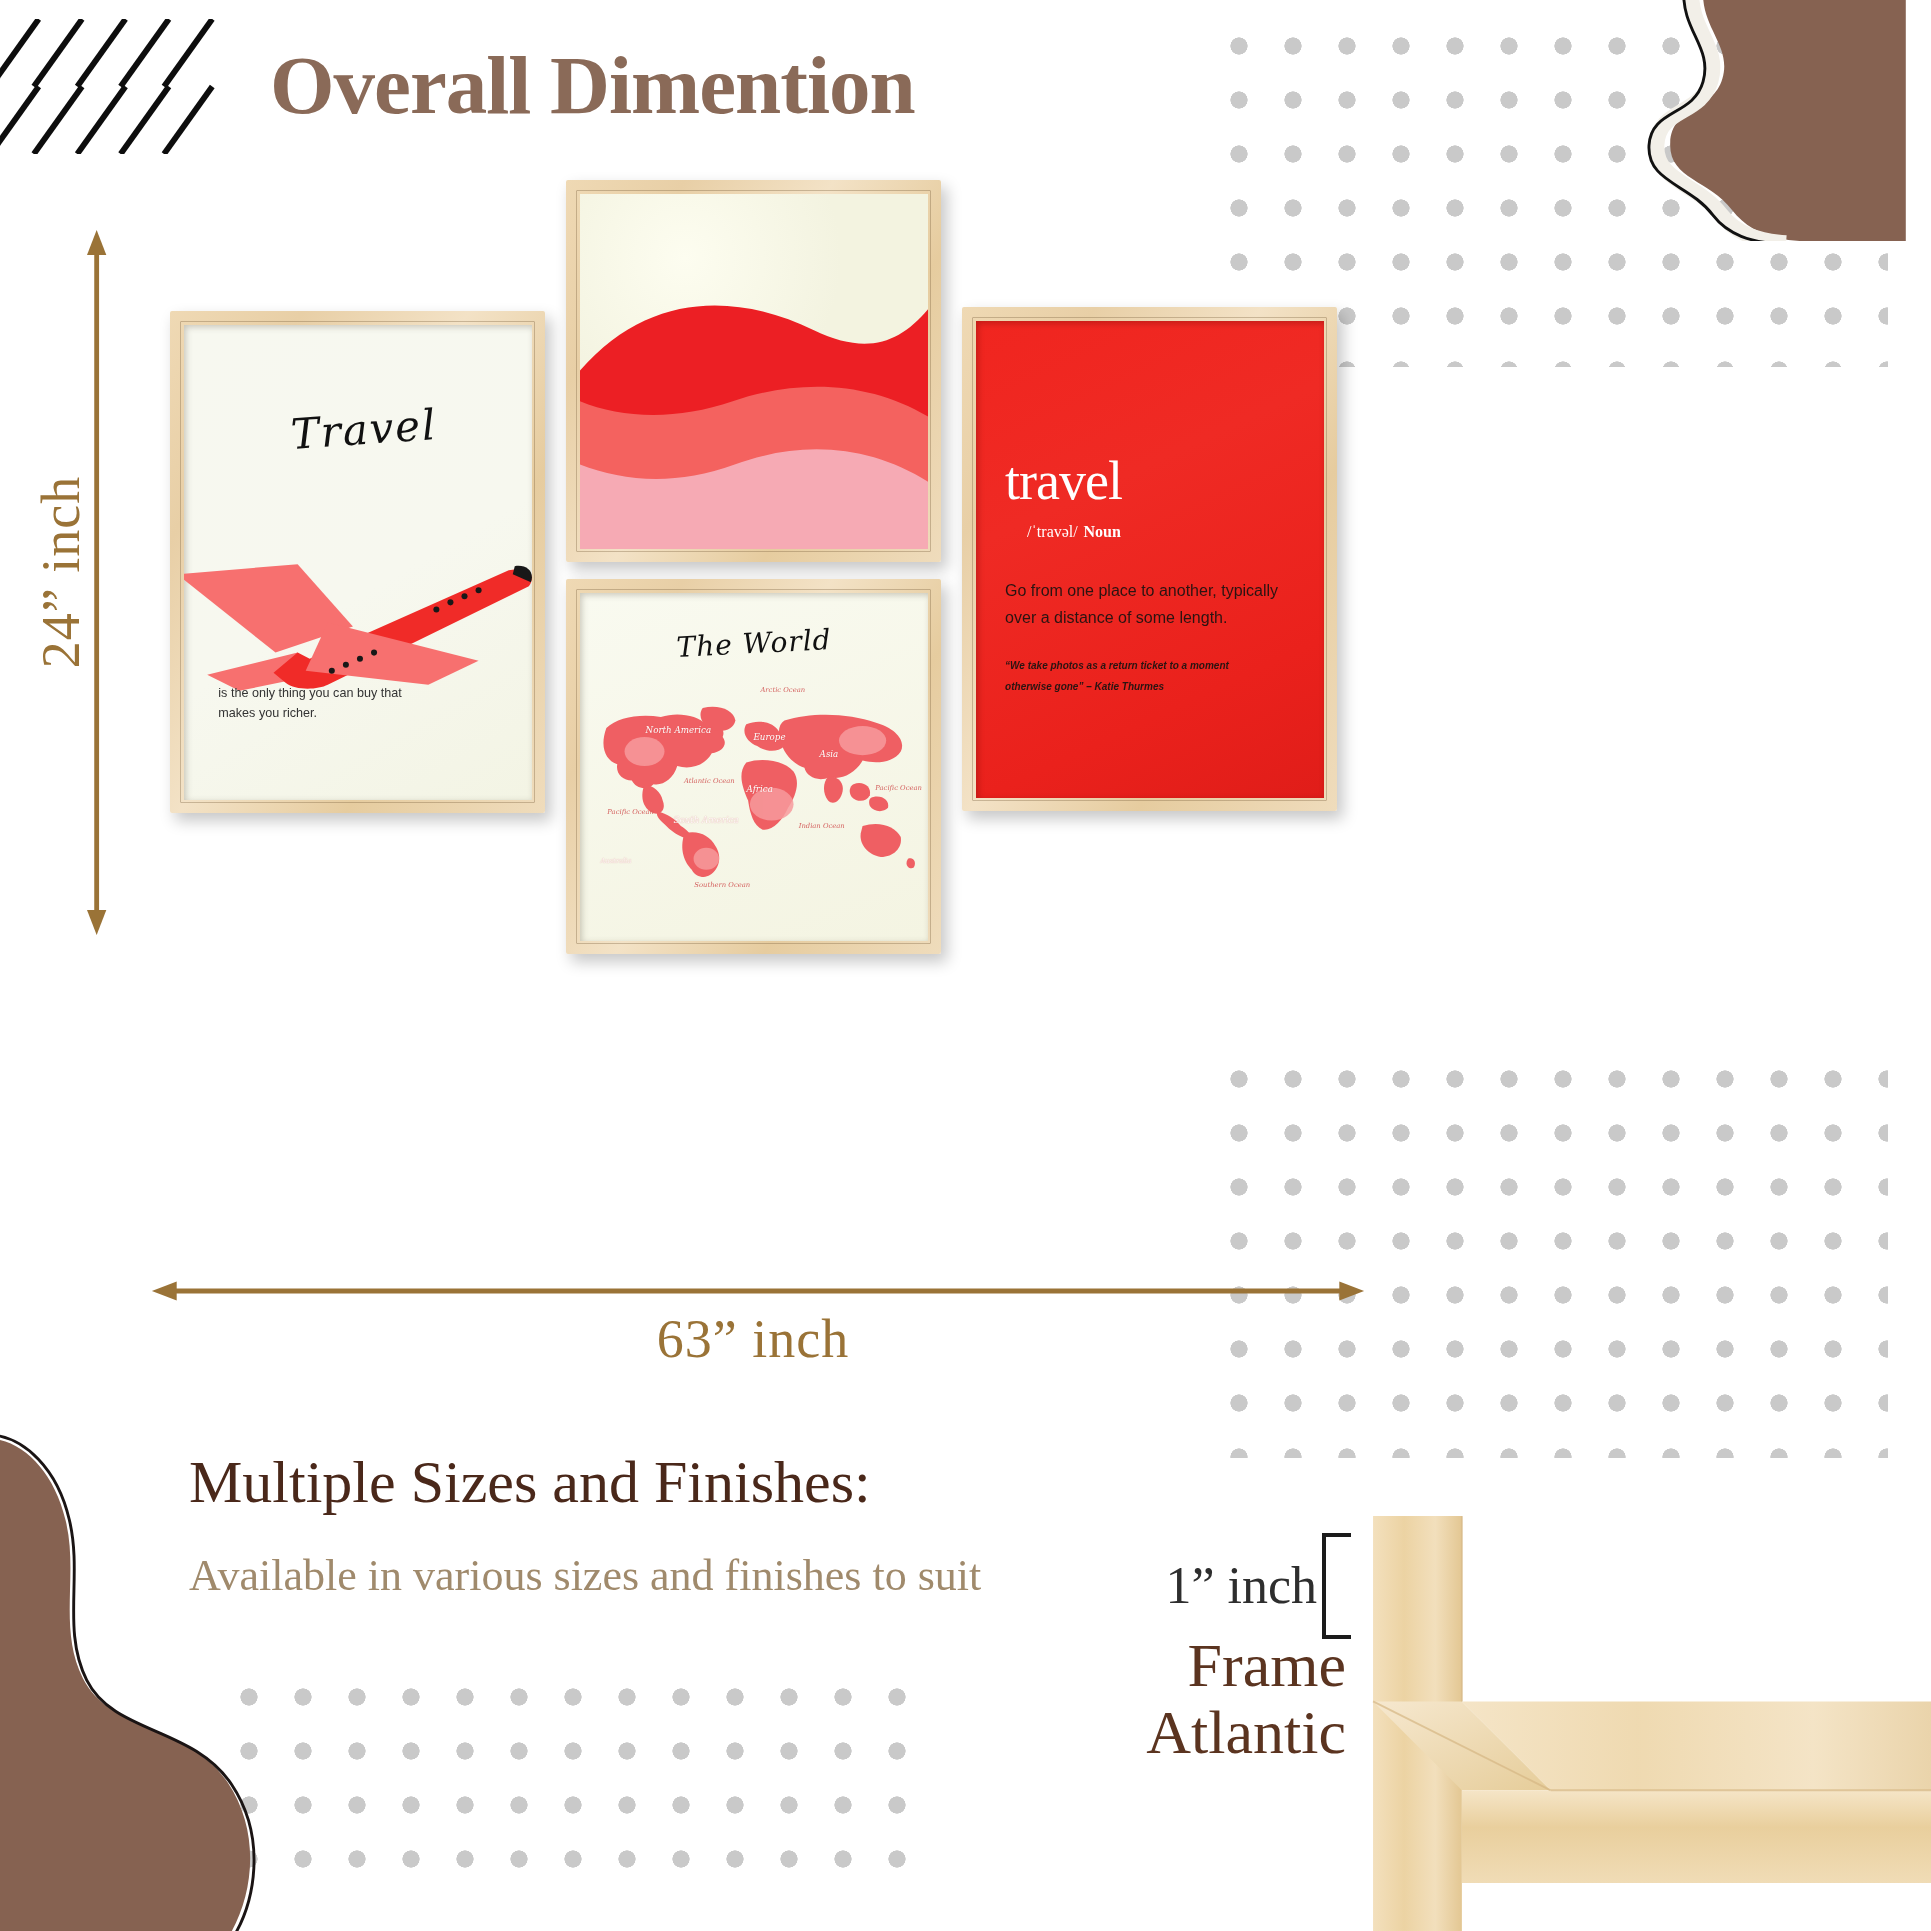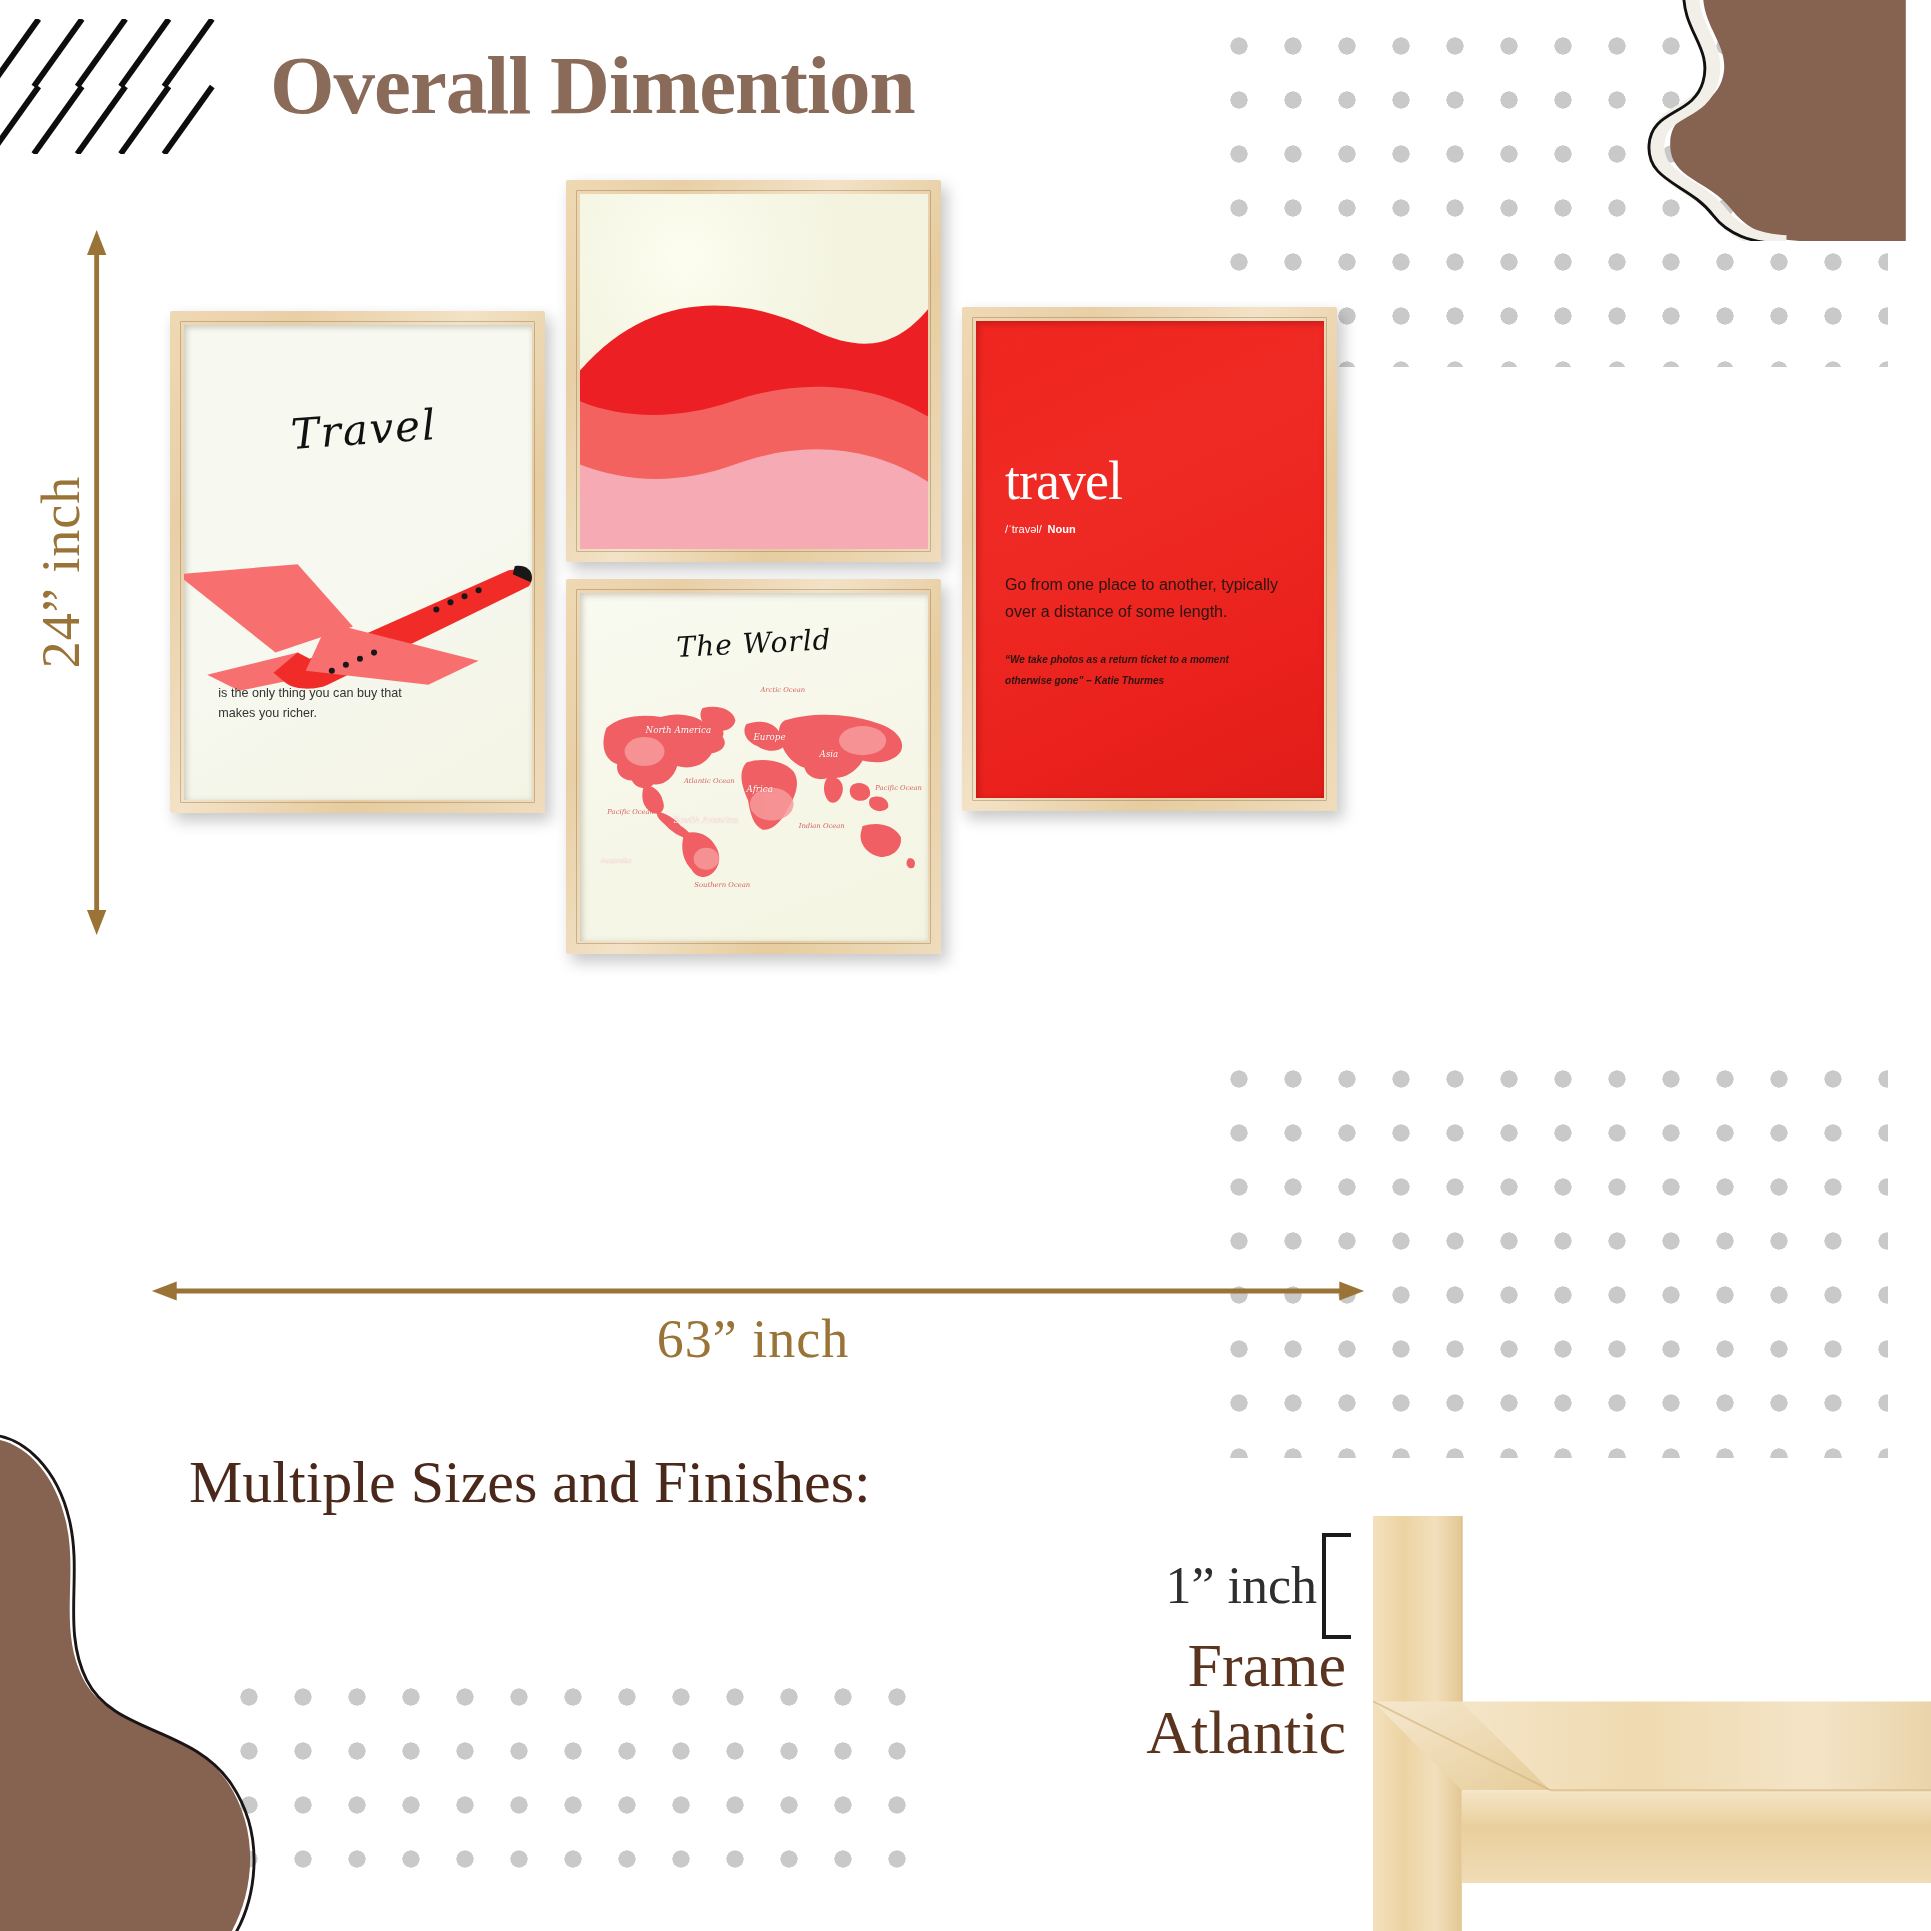--- a/index.html
+++ b/index.html
@@ -113,22 +113,22 @@
     background:linear-gradient(155deg,#f0251f 0%,#ef2a24 35%,#ea211c 75%,#e01d19 100%);
     box-shadow:inset 1.9px 1.9px 6.8px rgba(100,10,10,.35);
   }
   #poster-def .inner { position:absolute; left:8.5%; top:28%; right:6%; }
   #poster-def .word {
     font-family:"Liberation Serif", serif;
     font-size:54px; color:#fff; line-height:1; letter-spacing:-1px;
   }
   #poster-def .pron {
     margin-top:15.4px;
-    font-family:Liberation Sans, sans-serif;
-    font-size:11px; color:#fff;
+    font-family:Liberation Serif, serif;
+    font-size:16px; color:#fff;margin-left:22px;
   }
   #poster-def .pron b { font-weight:bold; margin-left:5.8px; }
   #poster-def .def {
     margin-top:37px;
     font-family:"Liberation Sans", sans-serif;
     font-size:16px; line-height:1.65; color:#2a1412;
   }
   #poster-def .quote {
     margin-top:25px;
     font-family:"Liberation Sans", sans-serif;
@@ -373,20 +373,21 @@
 
   <svg class="dim-arrow" id="dim-horizontal" viewBox="0 0 1270 44">
     <line x1="22" y1="22" x2="1248" y2="22" stroke="#9a7337" stroke-width="5"></line>
     <polygon points="0,22 26,12 26,32" fill="#9a7337"></polygon>
     <polygon points="1270,22 1244,12 1244,32" fill="#9a7337"></polygon>
   </svg>
   <div id="dim-horiz-label">63” inch</div>
 
   <div id="bottom-heading">Multiple Sizes and Finishes:</div>
   <div id="bottom-body">
+    <div>Available in various sizes and finishes to suit</div>
   </div>
 
   <div id="thickness-inch">1” inch</div>
   <div id="thickness-bracket"></div>
   <div id="thickness-label">
     <div>Frame</div>
     <div>Atlantic</div>
   </div>
 
   <svg id="corner-sample" viewBox="0 0 640 470">

